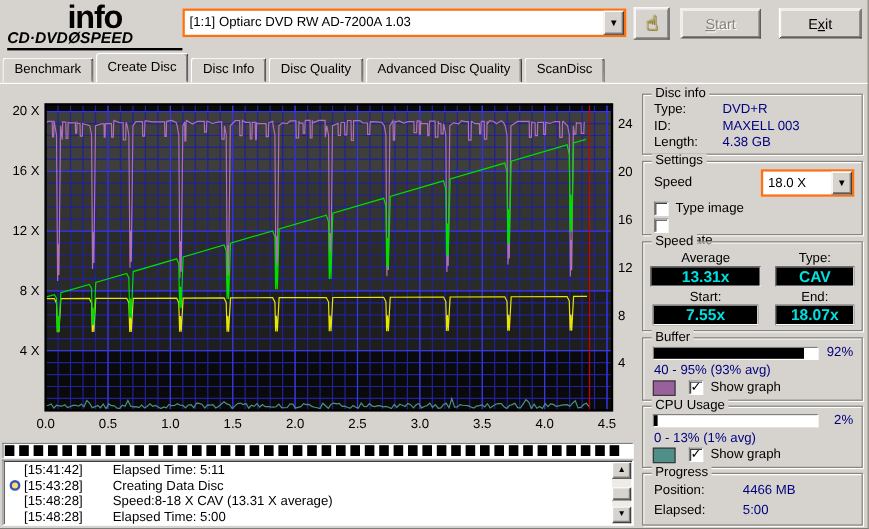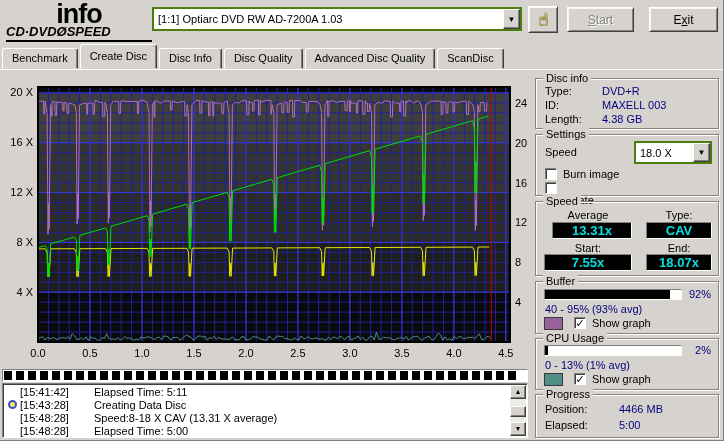--- a/index.html
+++ b/index.html
@@ -8,21 +8,21 @@
     position:relative;width:724px;height:441px;background:#d6d3ce;
     font-family:"Liberation Sans","DejaVu Sans",sans-serif;font-size:11px;color:#000;
     overflow:hidden;border-right:1px solid #807e78;border-bottom:1px solid #807e78;
   }
   
   .logo{position:absolute;left:6px;top:2px;width:146px;}
   .logo .l1{font-weight:bold;font-size:27px;line-height:24px;letter-spacing:-1px;text-align:center;}
   .logo .l2{font-weight:bold;font-style:italic;font-size:13px;line-height:12px;letter-spacing:0px;white-space:nowrap;}
   .logo .rule{height:2px;background:#000;margin-top:2px;}
   .combo{
-    position:absolute;background:#fff;border:2px solid #4d7c0f;display:flex;align-items:center;
+    position:absolute;background:#fff;border:2px solid #f97316;display:flex;align-items:center;
   }
   .combo .txt{flex:1;padding:0 4px;white-space:nowrap;overflow:hidden;}
   .combo .drop{
     width:17px;align-self:stretch;background:#d6d3ce;display:flex;align-items:center;justify-content:center;
     border:1px solid;border-color:#fff #404040 #404040 #fff;box-shadow:inset -1px -1px 0 #808080;font-size:8px;
   }
   .main-combo{left:152px;top:7px;width:370px;height:24px;}
   .btn{
     position:absolute;background:#d6d3ce;border:1px solid;border-color:#fff #404040 #404040 #fff;
     box-shadow:inset 1px 1px 0 #f7f6f3, inset -1px -1px 0 #808080;
@@ -282,33 +282,33 @@
         <span>Speed</span>
       </div>
     <div class="combo speed-combo">
       <span class="txt">18.0 X</span>
       <span class="drop">
           <span>▼</span>
         </span>
     </div>
     <div class="row" style="top:33px;">
         <span class="cb"></span>
-        <span style="margin-left:6px;">Burn image</span>
+        <span style="margin-left:6px;">Type image</span>
       </div>
     <div class="row" style="top:47px;flex-direction:column;">
         <span class="cb"></span>
         <span style="margin-left:6px;">Simulate</span>
       </div>
   </div>
 
   <div class="group" style="top:201px;height:75px;">
     <span class="gtitle">Speed</span>
     <span class="lcdlab" style="top:7px;left:8px;width:88px;">Average</span>
     <span class="lcdlab" style="top:7px;left:110px;width:66px;">Type:</span>
-    <span class="lcd" style="top:20px;left:16px;width:80px;">13.31x</span>
+    <span class="lcd" style="top:20px;left:6px;width:92px;">13.31x</span>
     <span class="lcd" style="top:20px;left:110px;width:66px;">CAV</span>
     <span class="lcdlab" style="top:40px;left:8px;width:88px;">Start:</span>
     <span class="lcdlab" style="top:40px;left:110px;width:66px;">End:</span>
     <span class="lcd" style="top:52px;left:8px;width:88px;">7.55x</span>
     <span class="lcd" style="top:52px;left:110px;width:66px;">18.07x</span>
   </div>
 
   <div class="group" style="top:281px;height:53px;">
     <span class="gtitle">Buffer</span>
     <div class="meter" style="top:7px;left:8px;width:138px;">

